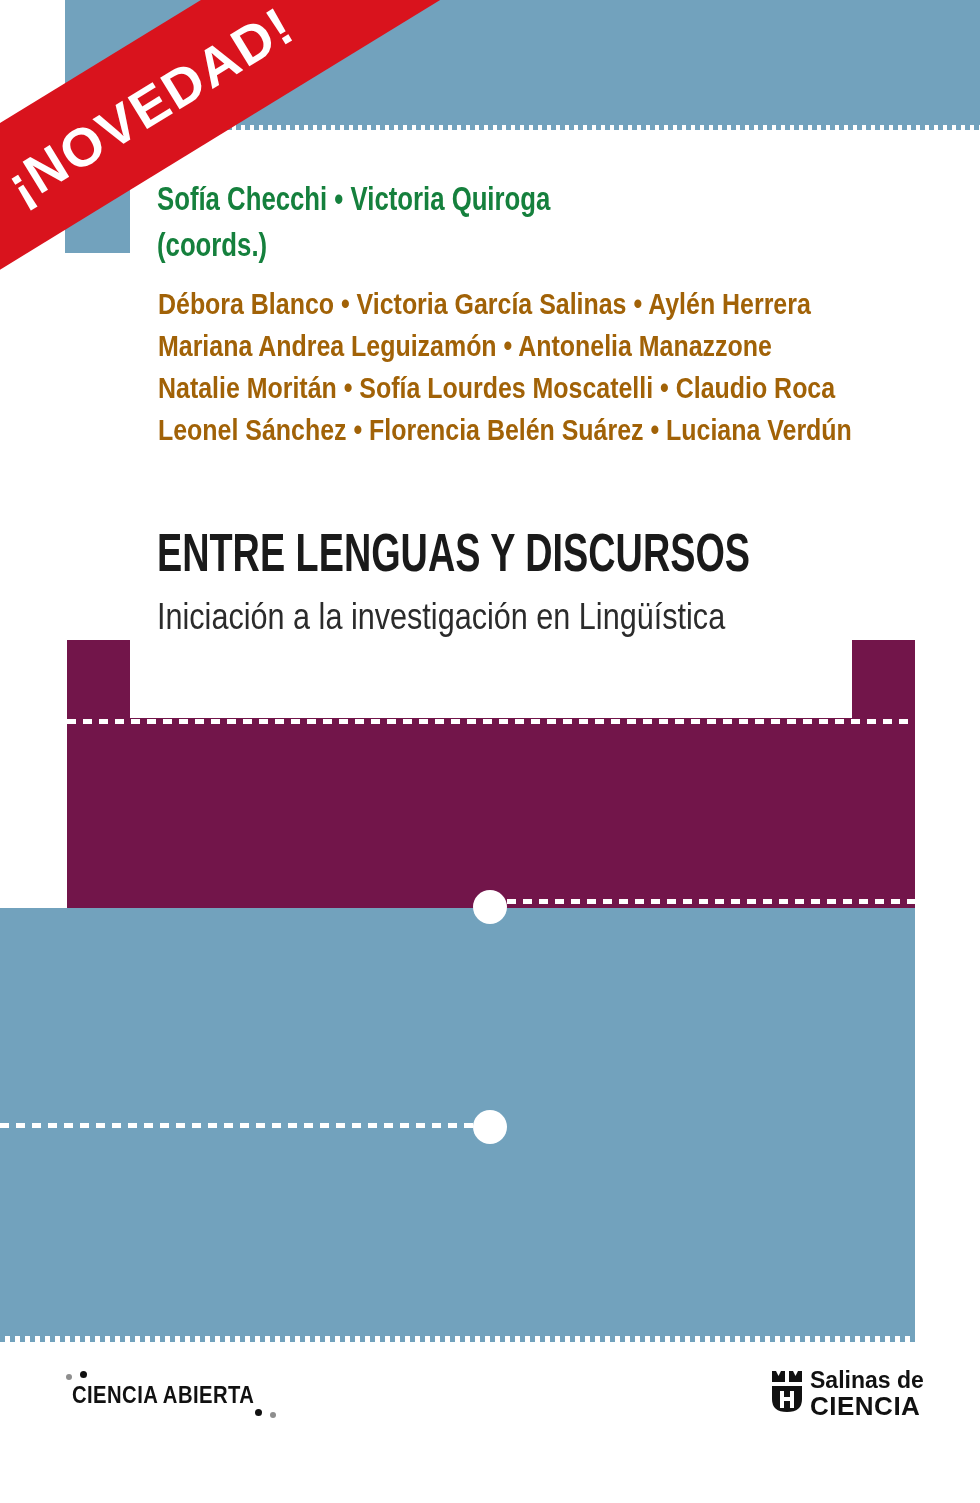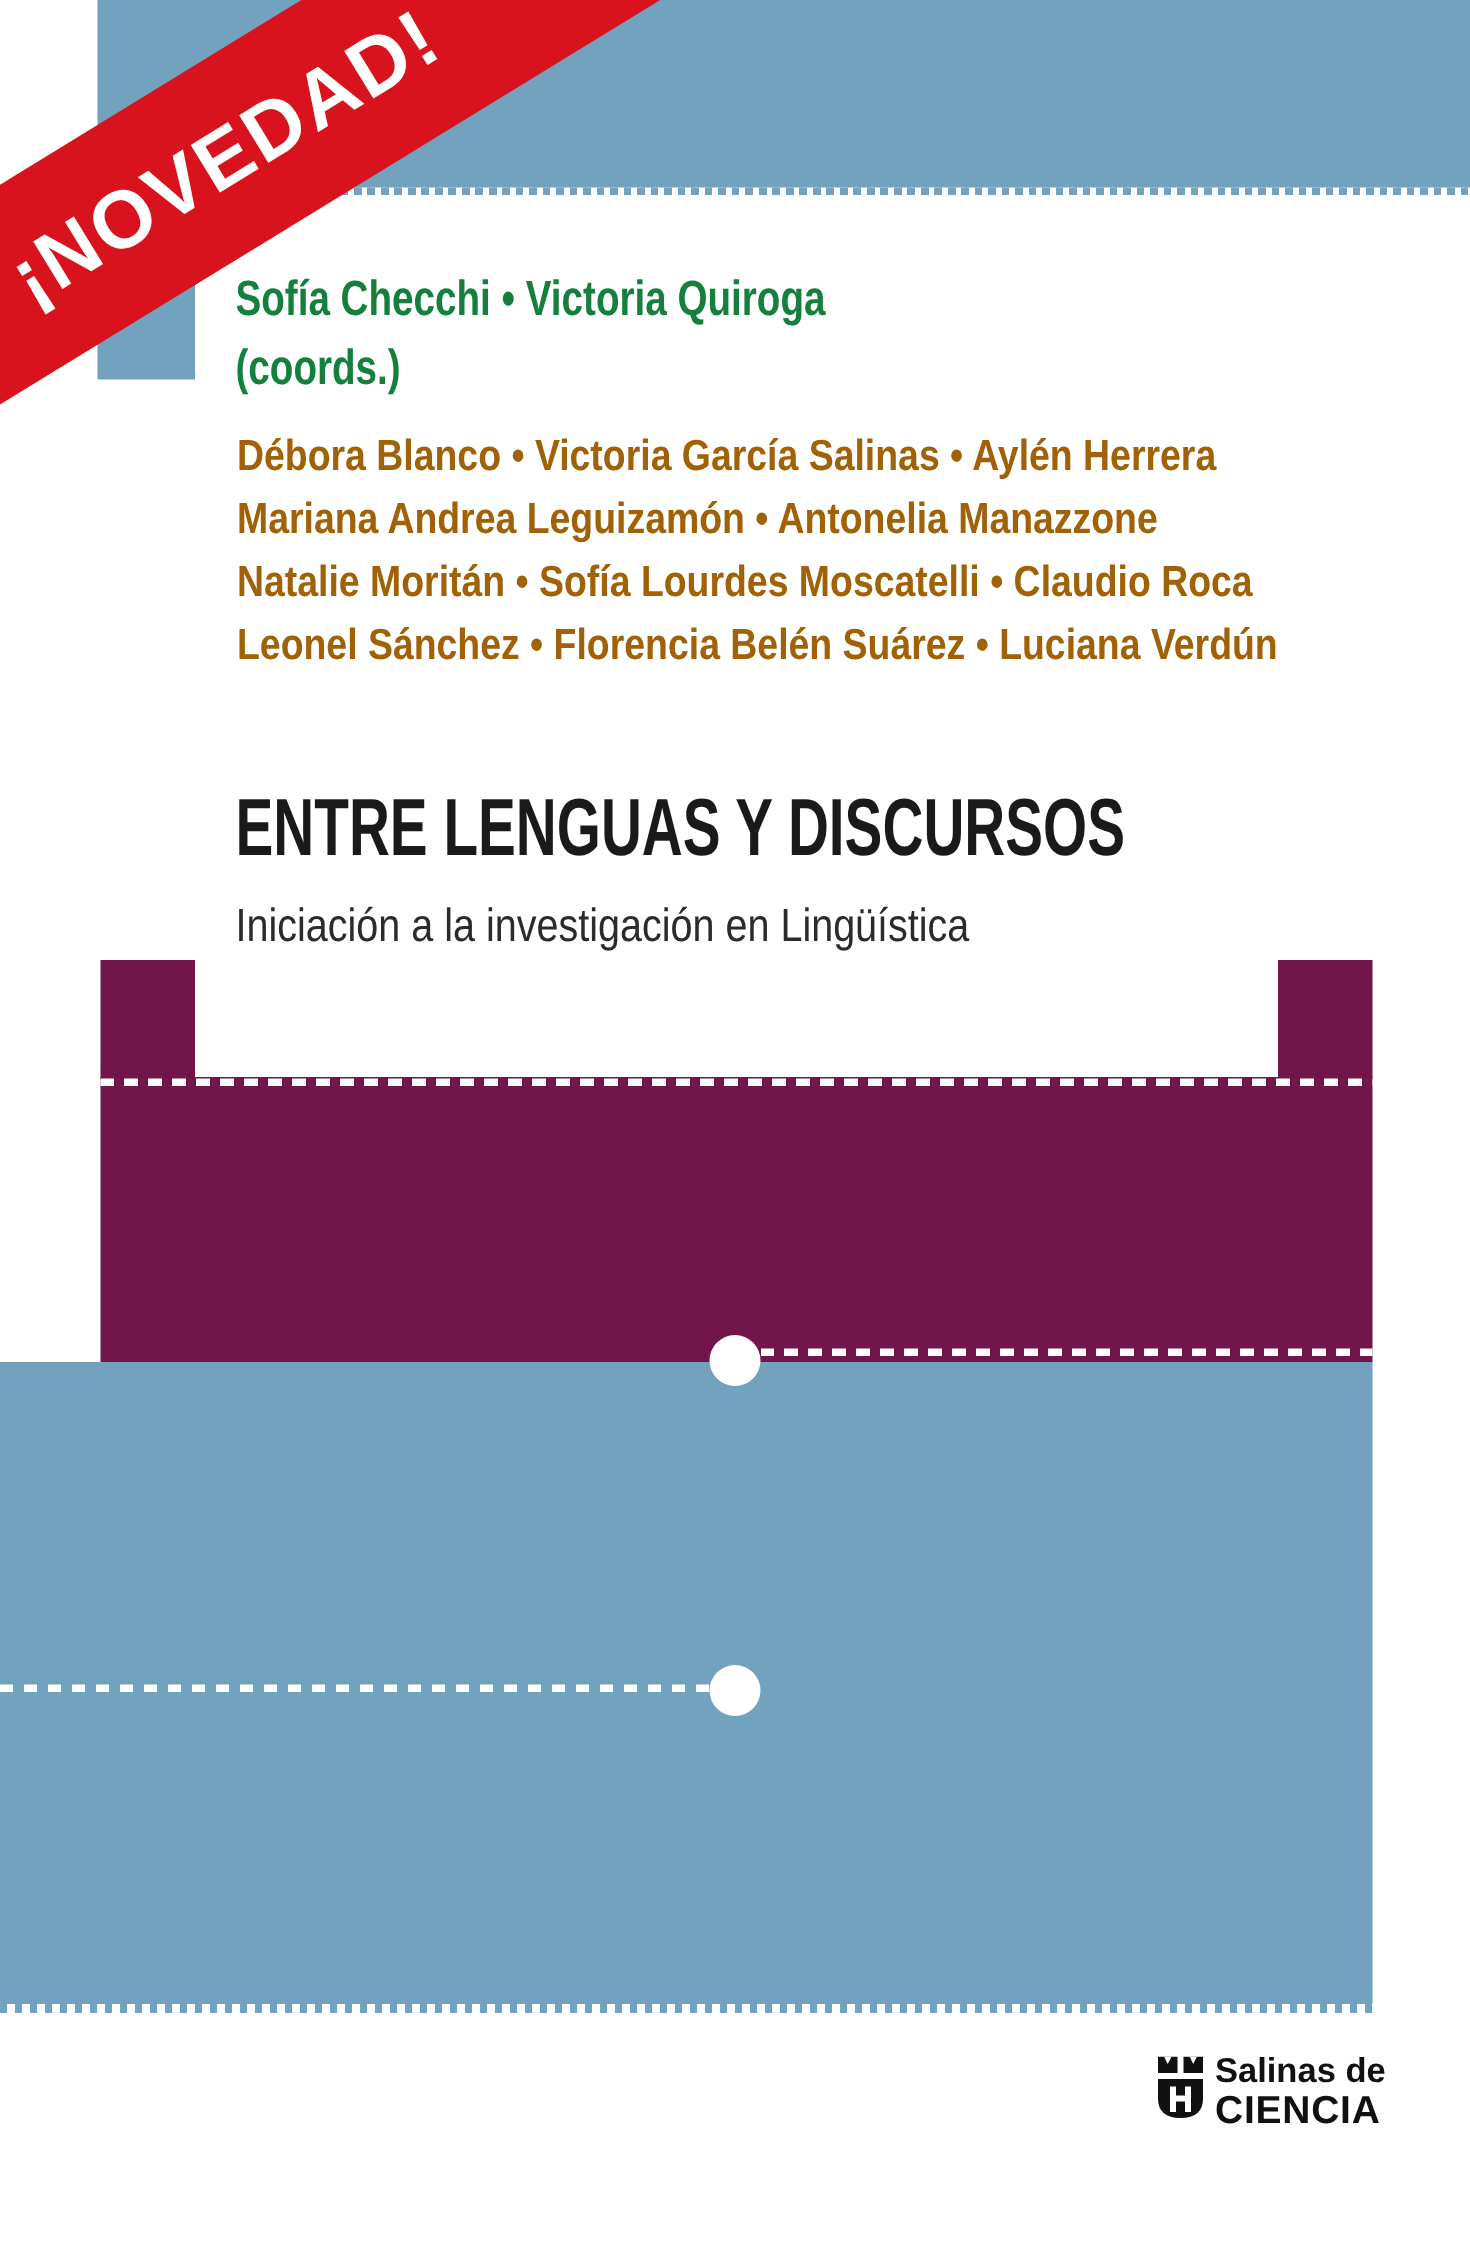--- a/index.html
+++ b/index.html
@@ -20,21 +20,21 @@
   .coords{position:absolute;left:157px;top:176px;color:#15803d;font-weight:700;
     font-size:33px;line-height:46px;}
   .coords div{transform:scaleX(0.78);transform-origin:left;white-space:nowrap;}
   .authors{position:absolute;left:158px;top:283px;color:#a16207;font-weight:600;
     font-size:29px;line-height:42px;}
   .authors div{transform:scaleX(0.86);transform-origin:left;white-space:nowrap;}
   .title{position:absolute;left:157px;top:524px;color:#1a1a1a;font-weight:700;
     font-size:54px;line-height:56px;}
   .title span{display:inline-block;transform:scaleX(0.70);transform-origin:left;white-space:nowrap;}
   .subtitle{position:absolute;left:157px;top:596px;color:#2b2b2b;font-weight:400;
-    font-size:31px;line-height:42px;}
+    font-size:36px;line-height:42px;}
   .subtitle span{display:inline-block;transform:scaleX(0.85);transform-origin:left;white-space:nowrap;}
   
   .purple-tab-left{position:absolute;left:67px;top:640px;width:63px;height:80px;background:#72154a;}
   .purple-tab-right{position:absolute;left:852px;top:640px;width:63px;height:80px;background:#72154a;}
   .purple-band{position:absolute;left:67px;top:718px;width:848px;height:190px;background:#72154a;}
   .dash{position:absolute;height:5px;
     background-image:repeating-linear-gradient(90deg,#ffffff 0 9px,rgba(0,0,0,0) 9px 16px);}
   .dash-purple-top{left:67px;top:719px;width:848px;}
   .dash-purple-bottom{left:507px;top:899px;width:408px;}
   
@@ -98,20 +98,27 @@
   <div class="dash dash-purple-top"></div>
   <div class="dash dash-purple-bottom"></div>
 
   <div class="blue-band"></div>
   <div class="blue-band-perf"></div>
   <div class="dash dash-blue-mid"></div>
 
   <div class="hole hole-1"></div>
   <div class="hole hole-2"></div>
 
+  <div class="ciencia">
+    <span class="dot dot-gray cd1"></span>
+    <span class="dot dot-black cd2"></span>
+    <div class="label">CIENCIA ABIERTA</div>
+    <span class="dot dot-black cd3"></span>
+    <span class="dot dot-gray cd4"></span>
+  </div>
 
   <div class="unahur">
     <svg class="icon" width="30" height="42" viewBox="0 0 30 42">
       <rect x="0" y="0" width="13" height="11" fill="#111111"></rect>
       <rect x="17" y="0" width="13" height="11" fill="#111111"></rect>
       <polygon points="4,0 6.5,5 9,0" fill="#ffffff"></polygon>
       <polygon points="21,0 23.5,5 26,0" fill="#ffffff"></polygon>
       <path d="M0,15 h30 v13 q0,13 -15,13 q-15,0 -15,-13 z" fill="#111111"></path>
       <rect x="8" y="20" width="4" height="17" fill="#ffffff"></rect>
       <rect x="18" y="20" width="4" height="17" fill="#ffffff"></rect>

